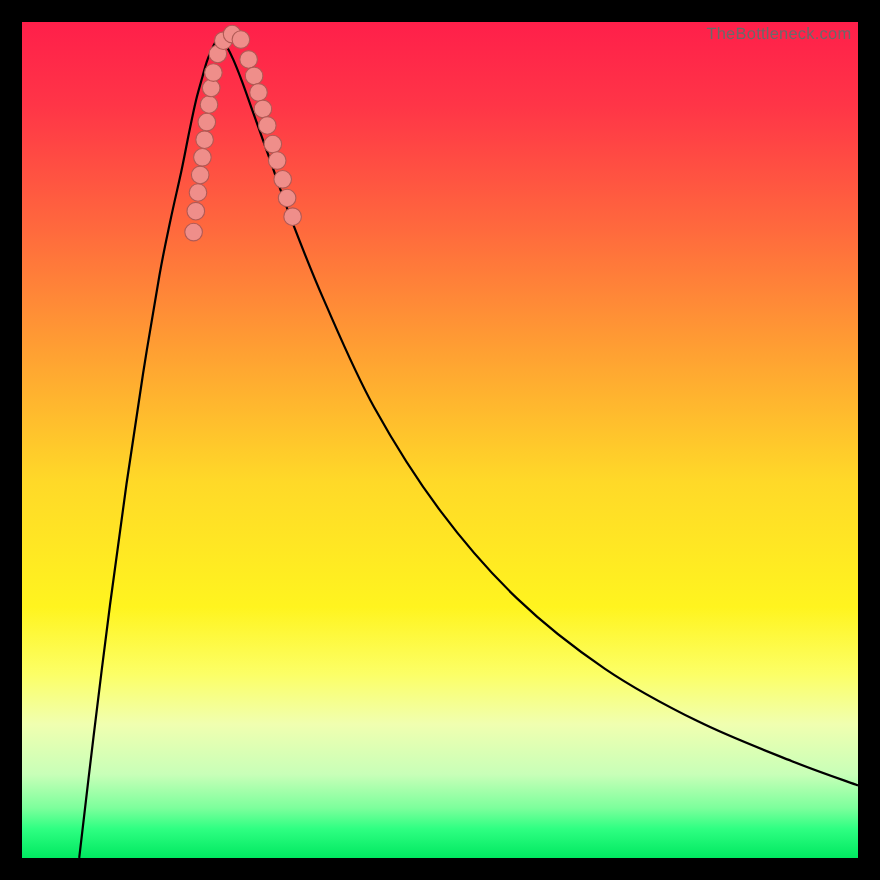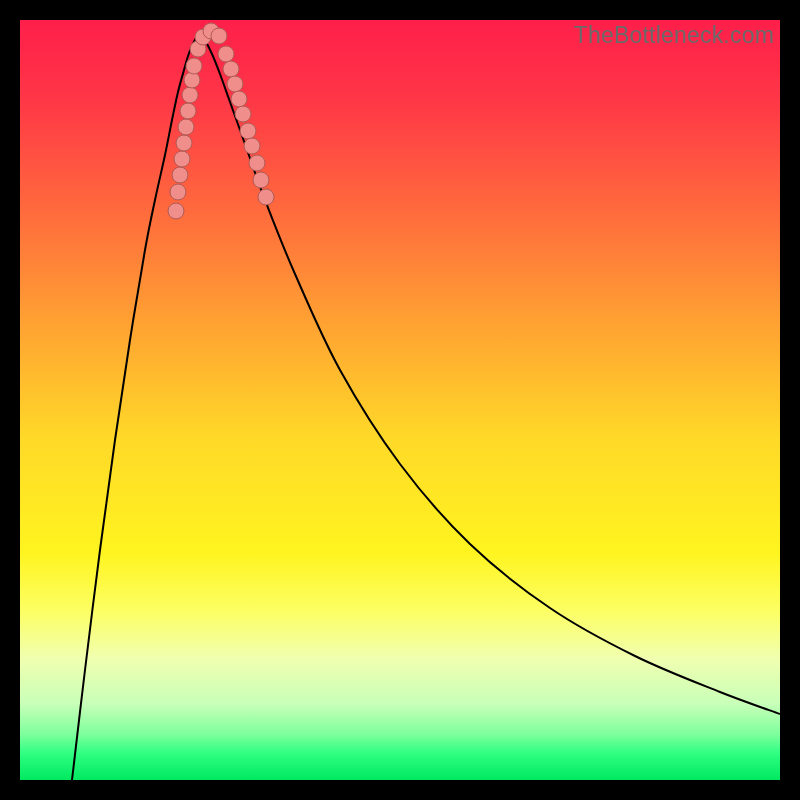--- a/index.html
+++ b/index.html
@@ -26,21 +26,21 @@
   }
   .gradient {
     position: absolute;
     inset: 0;
   }
   .watermark {
     position: absolute;
     top: 2px;
     right: 6px;
     color: #6a6a6a;
-    font-size: 23px;
+    font-size: 15px;
     font-weight: 500;
     letter-spacing: 0.2px;
     user-select: none;
     margin-left: 23px;
   }
   svg.curves {
     position: absolute;
     inset: 0;
   }
 </style>

